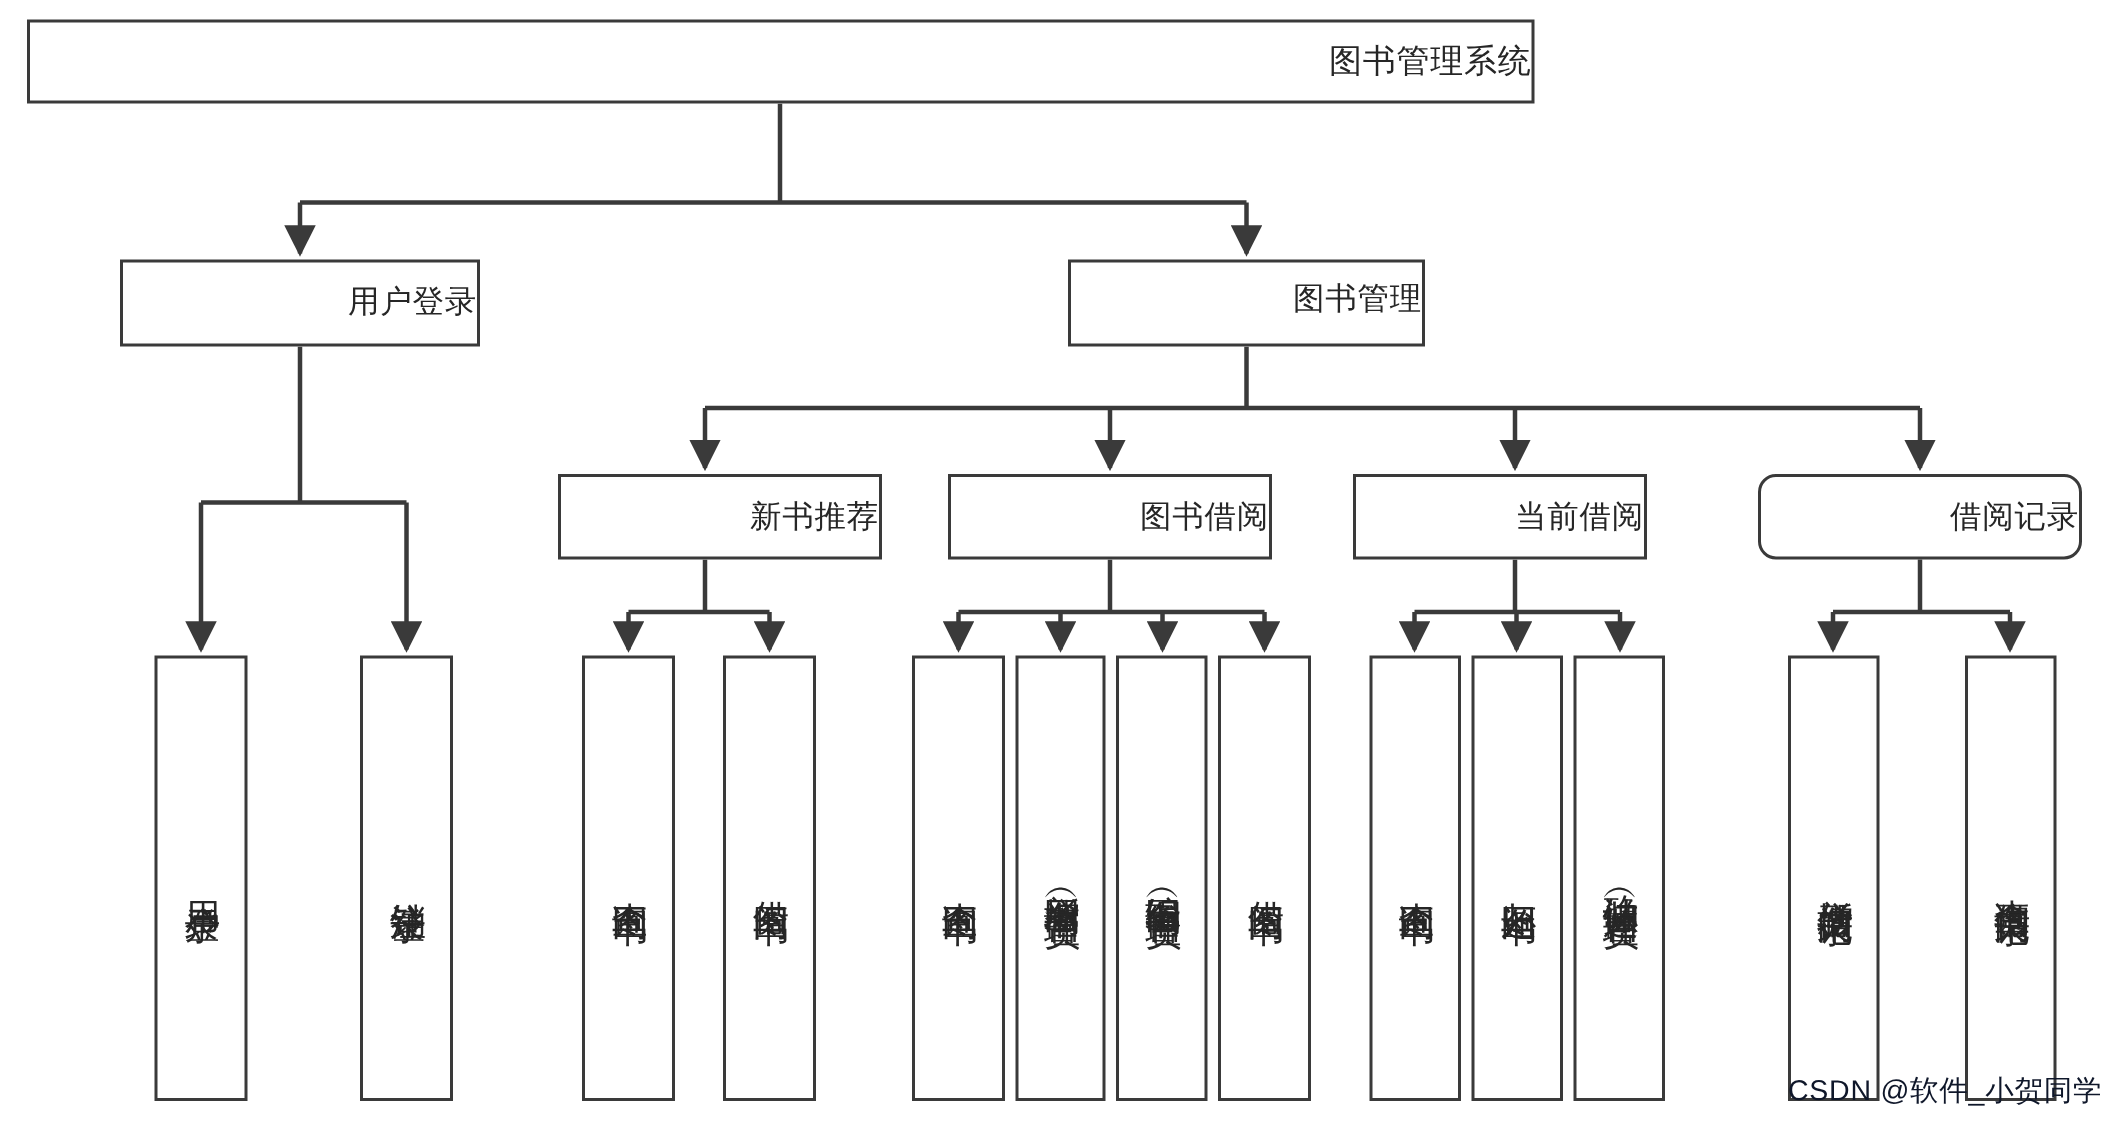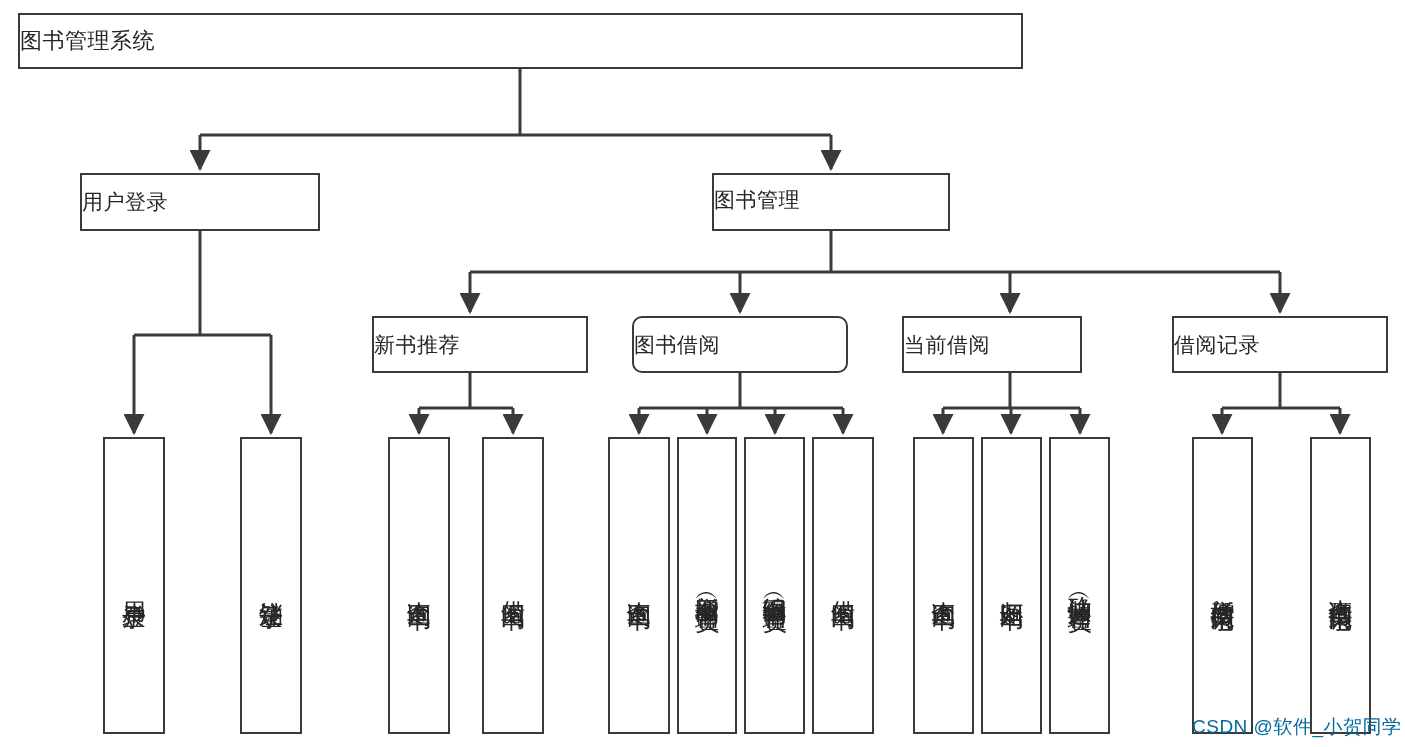--- a/index.html
+++ b/index.html
@@ -26,21 +26,21 @@
     height: 747px;
     pointer-events: none;
   }
   .node {
     position: absolute;
     box-sizing: border-box;
     border: 2px solid #3a3a3a;
     background: #ffffff;
     display: flex;
     align-items: center;
-    justify-content: flex-start;
+    justify-content: flex-end;
     color: #262626;
     z-index: 2;
   }
   .node-label {
     display: block;
     text-align: center;
     line-height: 1.12;
     letter-spacing: 0.5px;
   }
   
@@ -59,21 +59,21 @@
   .node.v .node-label {
     writing-mode: vertical-rl;
     text-orientation: upright;
     font-size: 24px;
     line-height: 1.08;
     letter-spacing: 2px;
     white-space: nowrap;
   }
   .watermark {
     position: absolute;
-    color: #0369a1;
+    color: #0f172a;
     font-size: 19px;
     white-space: nowrap;
     z-index: 5;
     letter-spacing: 0.5px;
   }
 </style>
 </head>
 <body>
 
 <div id="canvas">
@@ -138,27 +138,27 @@
   <div class="node h" style="left: 80px; top: 173px; width: 240px; height: 58px;">
     <span class="node-label">用户登录</span>
   </div>
   <div class="node h" style="left: 712px; top: 173px; width: 238px; height: 58px; font-family: Liberation Mono, monospace;">
     <span class="node-label">图书管理</span>
   </div>
 
   <div class="node h" style="left: 372px; top: 316px; width: 216px; height: 57px;">
     <span class="node-label">新书推荐</span>
   </div>
-  <div class="node h" style="left: 632px; top: 316px; width: 216px; height: 57px; border-radius: 10px;">
+  <div class="node h" style="left: 632px; top: 316px; width: 216px; height: 57px;">
     <span class="node-label">图书借阅</span>
   </div>
-  <div class="node h" style="left: 902px; top: 316px; width: 180px; height: 57px;">
+  <div class="node h" style="left: 902px; top: 316px; width: 196px; height: 57px;">
     <span class="node-label">当前借阅</span>
   </div>
-  <div class="node h" style="left: 1172px; top: 316px; width: 216px; height: 57px;">
+  <div class="node h" style="left: 1172px; top: 316px; width: 216px; height: 57px; border-radius: 12px;">
     <span class="node-label">借阅记录</span>
   </div>
 
   <div class="node v" style="left: 103px; top: 437px; width: 62px; height: 297px;">
     <span class="node-label">用户登录</span>
   </div>
   <div class="node v" style="left: 240px; top: 437px; width: 62px; height: 297px;">
     <span class="node-label">注销登录</span>
   </div>
   <div class="node v" style="left: 388px; top: 437px; width: 62px; height: 297px;">

